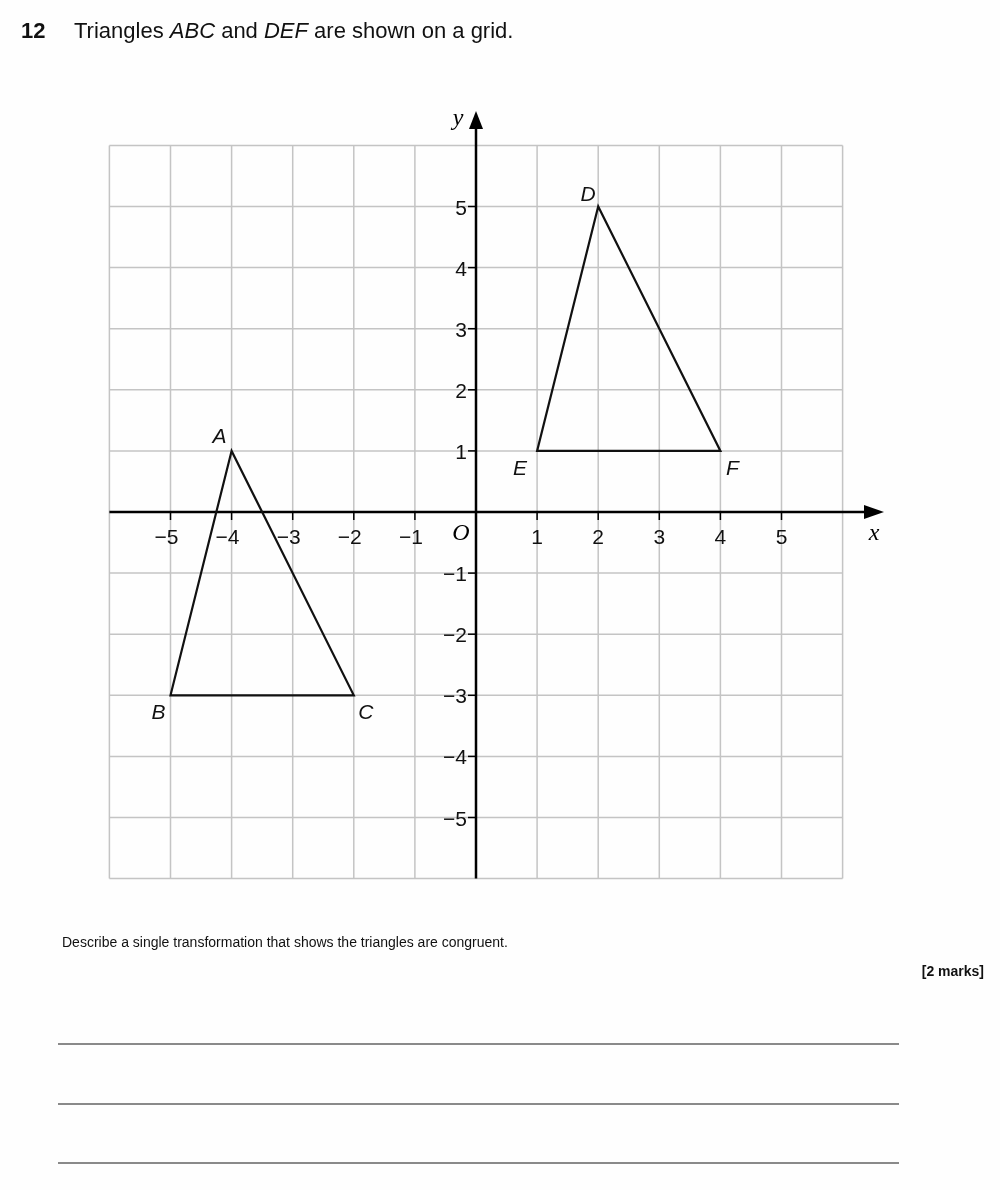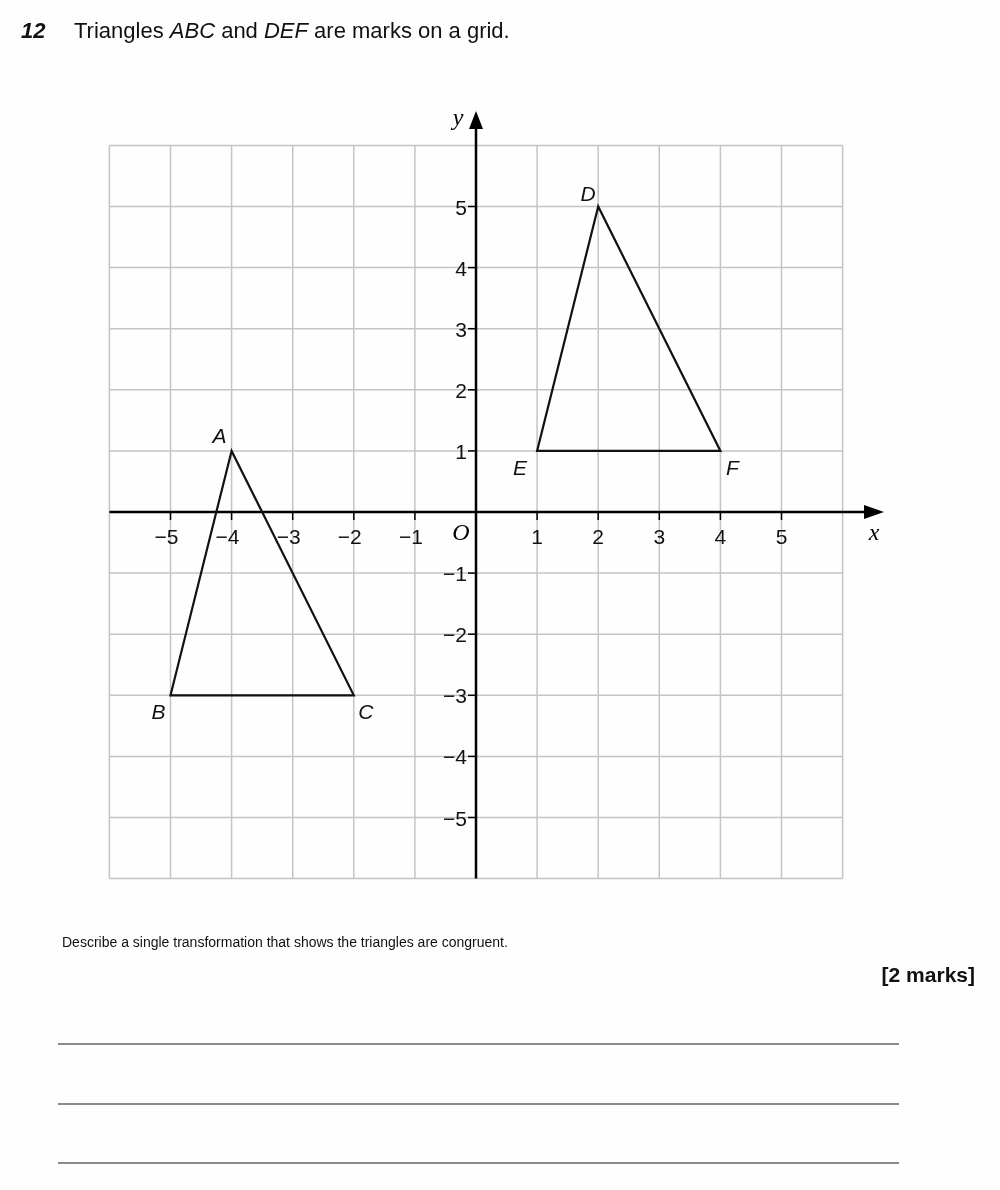--- a/index.html
+++ b/index.html
@@ -1,32 +1,32 @@
 <!DOCTYPE html>
 <html><head>
 <meta charset="utf-8">
 <style>
   html, body { margin: 0; padding: 0; background: #fefefe; }
   body { width: 1000px; height: 1190px; position: relative; overflow: hidden;
          font-family: "Liberation Sans", sans-serif; color: #111; }
-  .qnum { position: absolute; left: 21px; top: 18px; font-size: 22px; font-weight: bold; font-style: italic; }
+  .qnum { position: absolute; left: 21px; top: 18px; font-size: 22px; font-weight: bold; }
   .qtext { position: absolute; left: 74px; top: 18px; font-size: 22px; }
   .qtext i { }
   .diagram { position: absolute; left: 0; top: 0; }
   .prompt { position: absolute; left: 62px; top: 934px; font-size: 14px; }
-  .marks { position: absolute; right: 25px; top: 963px; font-size: 21px; font-weight: bold; }
+  .marks { position: absolute; right: 16px; top: 963px; font-size: 14px; font-weight: bold; }
   .answer-line { position: absolute; left: 58px; width: 841px; height: 2px; background: #8a8a8a; }
   svg text { font-family: "Liberation Sans", sans-serif; }
   .axis-var { font-family: "Liberation Serif", serif; font-style: italic; }
 </style>
 </head>
 <body>
 
 <div class="qnum">12</div>
-<div class="qtext"><span>Triangles </span><i>ABC</i><span> and </span><i>DEF</i><span> are marks on a grid.</span></div>
+<div class="qtext"><span>Triangles </span><i>ABC</i><span> and </span><i>DEF</i><span> are shown on a grid.</span></div>
 
 <svg class="diagram" width="1000" height="910" viewBox="0 0 1000 910">
   <g id="grid">
       <line x1="109.39999999999998" y1="145.39999999999998" x2="109.39999999999998" y2="878.6" stroke="#c4c4c4" stroke-width="1.5"></line>
       <line x1="170.5" y1="145.39999999999998" x2="170.5" y2="878.6" stroke="#c4c4c4" stroke-width="1.5"></line>
       <line x1="231.6" y1="145.39999999999998" x2="231.6" y2="878.6" stroke="#c4c4c4" stroke-width="1.5"></line>
       <line x1="292.7" y1="145.39999999999998" x2="292.7" y2="878.6" stroke="#c4c4c4" stroke-width="1.5"></line>
       <line x1="353.8" y1="145.39999999999998" x2="353.8" y2="878.6" stroke="#c4c4c4" stroke-width="1.5"></line>
       <line x1="414.9" y1="145.39999999999998" x2="414.9" y2="878.6" stroke="#c4c4c4" stroke-width="1.5"></line>
       <line x1="476" y1="145.39999999999998" x2="476" y2="878.6" stroke="#c4c4c4" stroke-width="1.5"></line>

